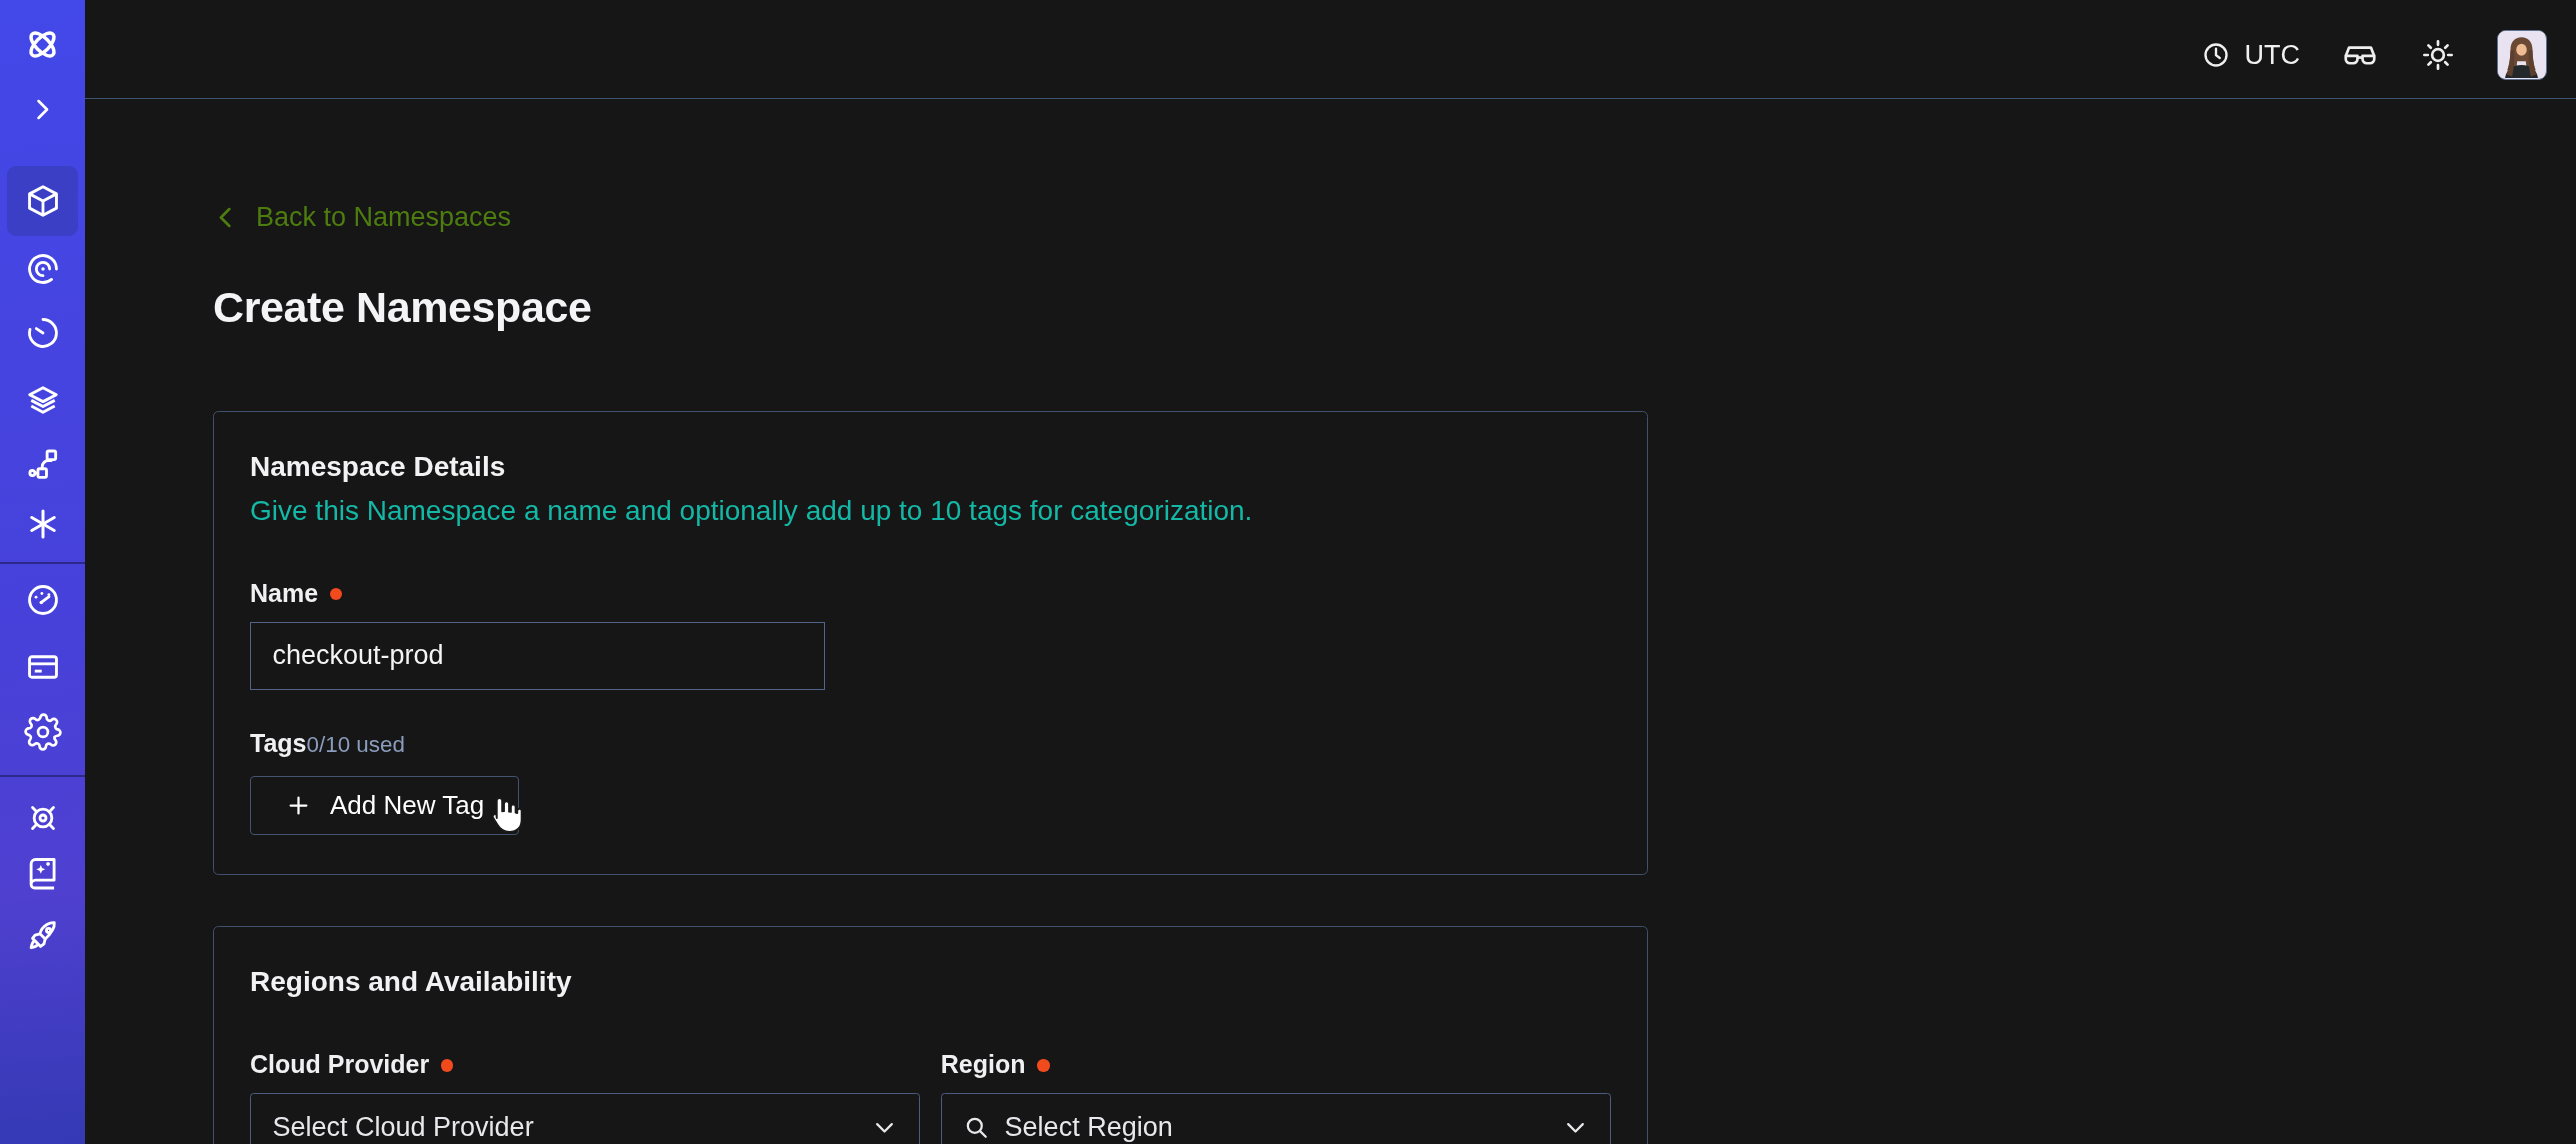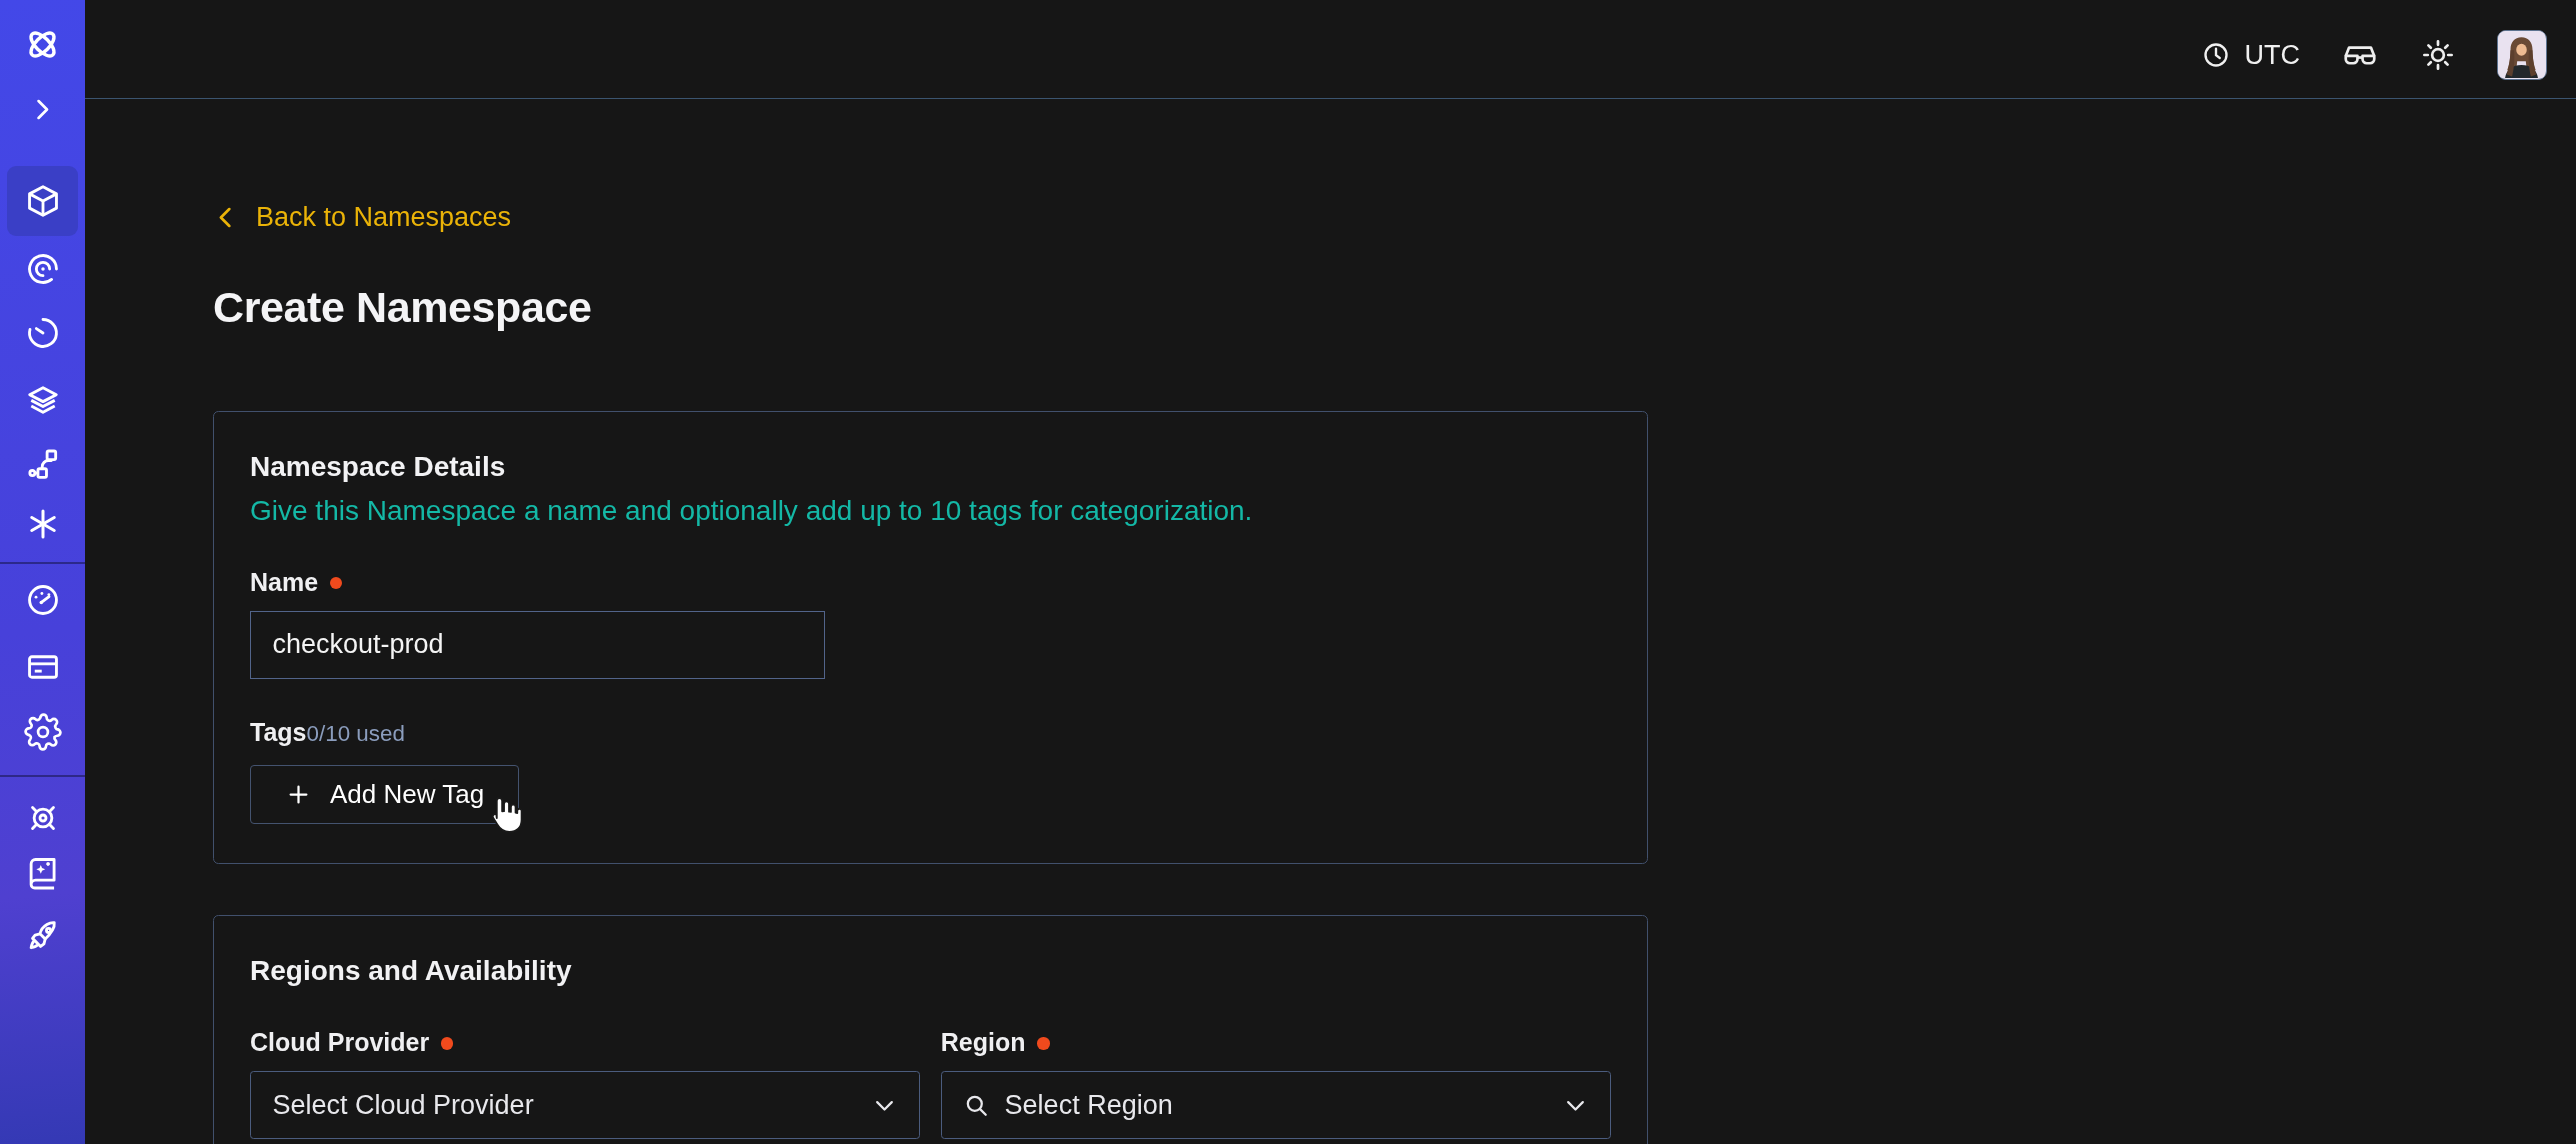--- a/index.html
+++ b/index.html
@@ -50,21 +50,21 @@
 
   
   .main {
     position: absolute; left: 85px; top: 89px; right: 0; bottom: 0;
     overflow: hidden;
   }
   .content { position: absolute; left: 128px; top: 0; width: 1435px; }
 
   .back-link {
     display: flex; align-items: center; gap: 16px; width: max-content;
-    margin-top: 113px; font-size: 27px; color: #eab308; cursor: pointer;
+    margin-top: 113px; font-size: 27px; color: #4d7c0f; cursor: pointer;
   }
   .page-title {
     margin: 50px 0 0 0; font-size: 43px; font-weight: 600;
     letter-spacing: -0.4px; color: #f4f4f6;
   }
 
   .card {
     border: 1.8px solid #41506c; border-radius: 5.4px;
     padding: 39px 36px; background: transparent;
   }
@@ -75,21 +75,21 @@
   .card-subtitle { margin-top: 11.6px; font-size: 28px; color: #14b8a6; }
 
   .field-label {
     display: flex; align-items: center; gap: 11.6px;
     font-size: 25px; font-weight: 600; color: #f0f0f2;
   }
   .req-dot {
     width: 12.5px; height: 12.5px; border-radius: 50%;
     background: #f04a1d; margin-top: 1.8px;
   }
-  .mt-46 { margin-top: 41px; }
+  .mt-46 { margin-top: 52px; }
 
   .text-input {
     margin-top: 14.3px; width: 575px; height: 68px;
     background: transparent; border: 1.8px solid #52648a; border-radius: 0;
     color: #f4f4f4; font-size: 27px; padding: 0 21.5px; outline: none;
     font-family: "Liberation Sans", "DejaVu Sans", sans-serif;
   }
 
   .tags-row { margin-top: 39px; display: flex; align-items: baseline; }
   .tags-used { font-size: 22.4px; font-weight: 400; color: #8b9dbd; }

